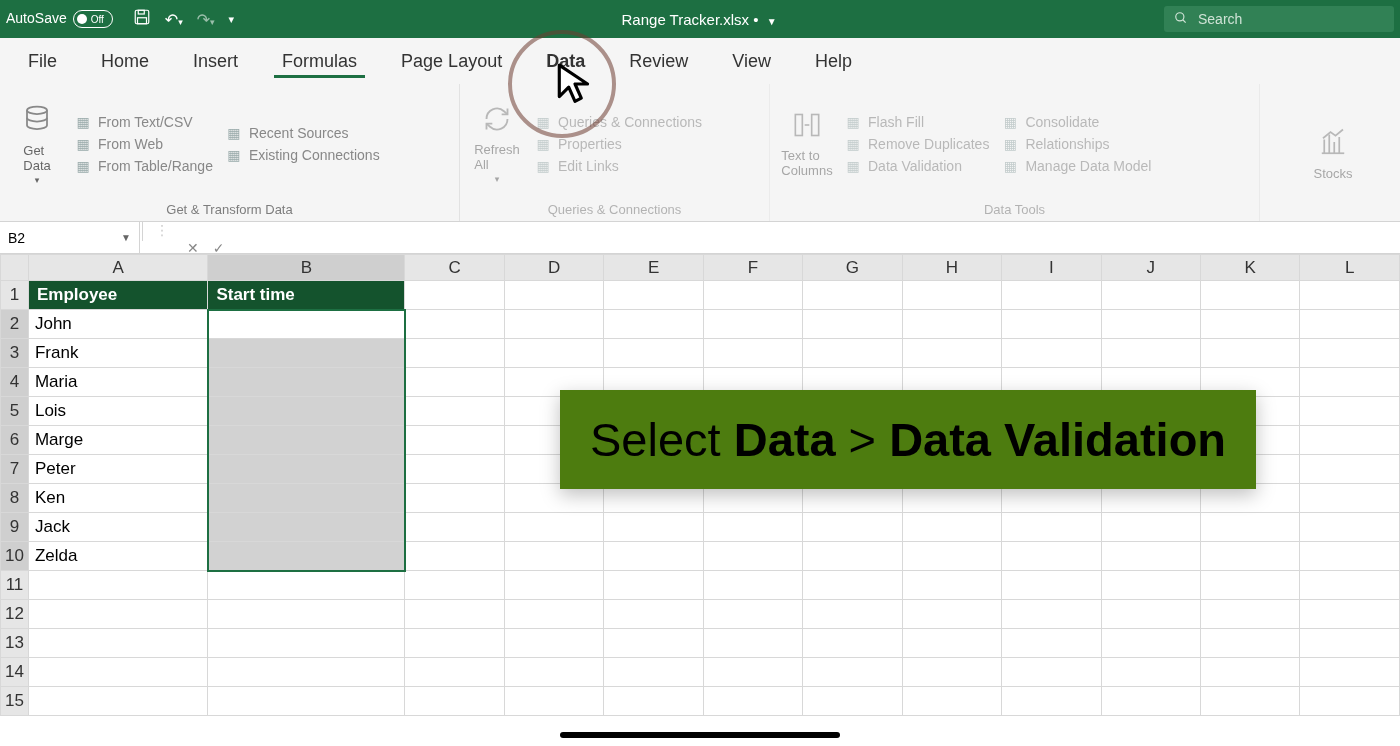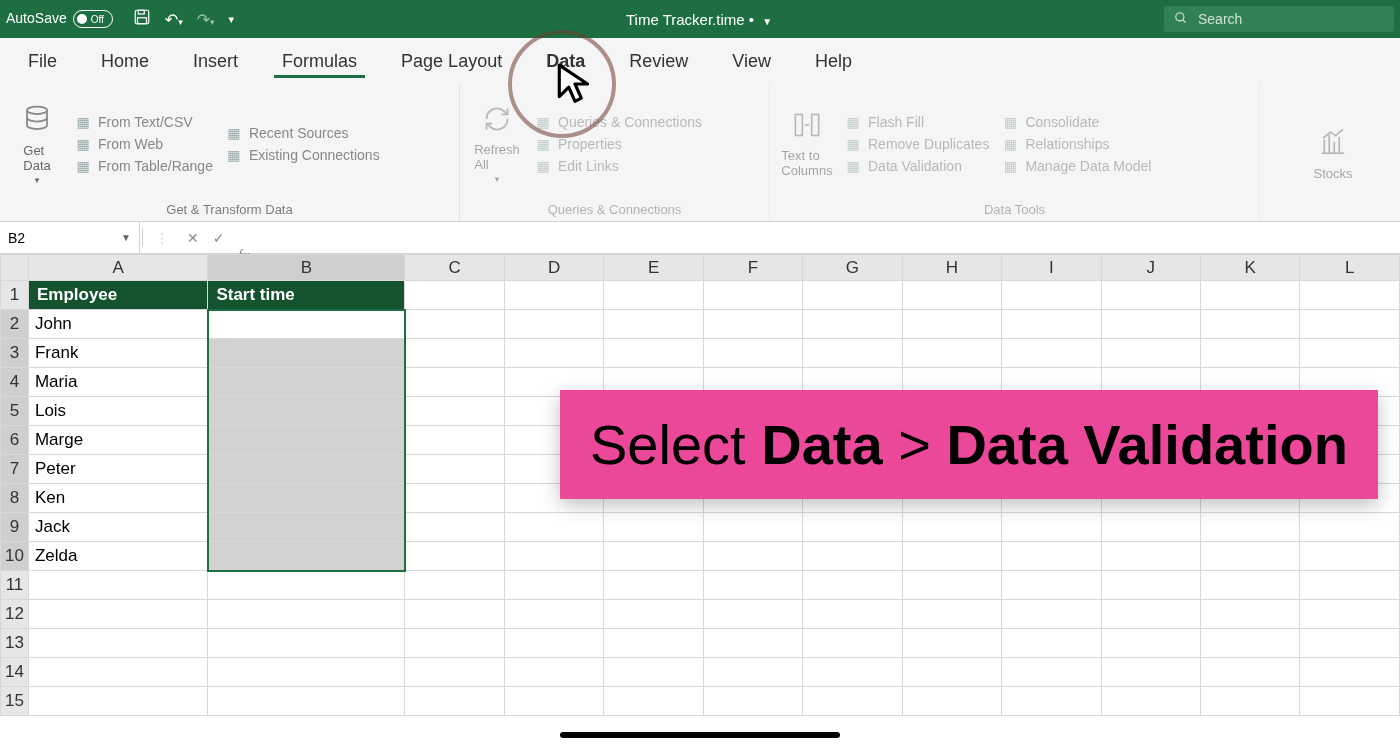--- a/index.html
+++ b/index.html
@@ -30,21 +30,21 @@
   .group-label { text-align: center; font-size: 13px; color: #7d7d7d; padding-top: 4px; }
   .big-btn { display: flex; flex-direction: column; align-items: center; justify-content: center; width: 50px; color: #666; font-size: 13px; cursor: pointer; gap:2px; }
   .big-icon { font-size: 28px; color: #888; }
   .small-list { display: flex; flex-direction: column; gap: 6px; justify-content:center; }
   .small-btn { display: flex; align-items: center; gap: 6px; color: #888; font-size: 14px; cursor: pointer; white-space:nowrap; }
   .mini-icon { width: 18px; text-align: center; color: #9aa; }
   .faded { opacity: 0.55; }
   .group.stocks { border-right:none; margin-left:auto; padding-right:42px;}
   
   
-  .fbar { height: 32px; border-bottom: 1px solid #d4d4d4; display: flex; align-items: center; font-size: 14px; }
+  .fbar { height: 32px; border-bottom: 1px solid #d4d4d4; display: flex; align-items: flex-start; font-size: 14px; }
   .namebox { width: 140px; border-right: 1px solid #d4d4d4; height: 100%; display: flex; align-items: center; padding: 0 8px; gap:6px; }
   .namebox .dd { font-size:10px; color:#666;}
   .fx-controls { display: flex; align-items: center; gap: 14px; padding: 0 12px; color: #888; }
   .fx-label { font-family: "Cambria Math", serif; margin-top: 36px; }
   .formula-input { flex: 1; height: 100%; border: none; outline: none; padding: 0 8px; font-size: 14px; }
 
   
   .gridwrap { position: relative; height: calc(746px - 38px - 46px - 138px - 32px); overflow:hidden; }
   table.sheet { border-collapse: collapse; table-layout: fixed; }
   .sheet th, .sheet td { border: 1px solid #d8d8d8; font-size: 17px; }
@@ -60,21 +60,21 @@
   .sel-left { border-left: 2px solid #1d6f42 !important; }
   .sel-right { border-right: 2px solid #1d6f42 !important; }
   .sel-bottom { border-bottom: 2px solid #1d6f42 !important; }
   .active-cell { background: #fff !important; }
   thead th.col-sel { background:#cfcfcf; }
   .rowhdr.row-sel { background:#cfcfcf; }
 
   
   .cursor-circle { position: absolute; left: 508px; top: 30px; width: 108px; height: 108px; border: 4px solid rgba(110,60,50,0.55); border-radius: 50%; pointer-events: none; z-index: 50; }
   .cursor-arrow { position: absolute; left: 556px; top: 62px; z-index: 51; pointer-events:none; }
-  .instruction { position: absolute; left: 560px; top: 390px; background: #ec4899; padding: 22px 30px; font-size: 56px; color: #000; box-shadow: 0 6px 18px rgba(0,0,0,0.25); z-index: 40; }
+  .instruction { position: absolute; left: 560px; top: 390px; background: #4d7c0f; padding: 22px 30px; font-size: 47px; color: #000; box-shadow: 0 6px 18px rgba(0,0,0,0.25); z-index: 40; }
   .instruction b { font-weight: 700; }
   .homebar { position:absolute; left:50%; bottom:8px; transform:translateX(-50%); width:280px; height:6px; background:#000; border-radius:4px; z-index:60;}
 </style>
 </head>
 <body>
 
 <div class="titlebar">
   <div class="autosave">
     <span>AutoSave</span>
     <span class="toggle">
@@ -88,21 +88,21 @@
           <rect x="3" y="3" width="18" height="18" rx="2"></rect>
           <rect x="7" y="3" width="8" height="5"></rect>
           <rect x="6" y="13" width="12" height="8"></rect>
         </svg>
     </span>
     <span class="qat-icon">↶<span style="font-size:9px;">▾</span></span>
     <span class="qat-icon faded">↷<span style="font-size:9px;">▾</span></span>
     <span class="qat-icon" style="font-size:11px;">▾</span>
   </div>
   <div class="title-center">
-    <span>Time Tracker.time</span>
+    <span>Range Tracker.xlsx</span>
     <span>•</span>
     <span class="down">▼</span>
   </div>
   <div class="search-box">
     <span>
       <svg width="14" height="14" viewBox="0 0 24 24" fill="none" stroke="#cfe3d6" stroke-width="2">
           <circle cx="10" cy="10" r="7"></circle>
           <line x1="20" y1="20" x2="15" y2="15"></line>
         </svg>
     </span>

